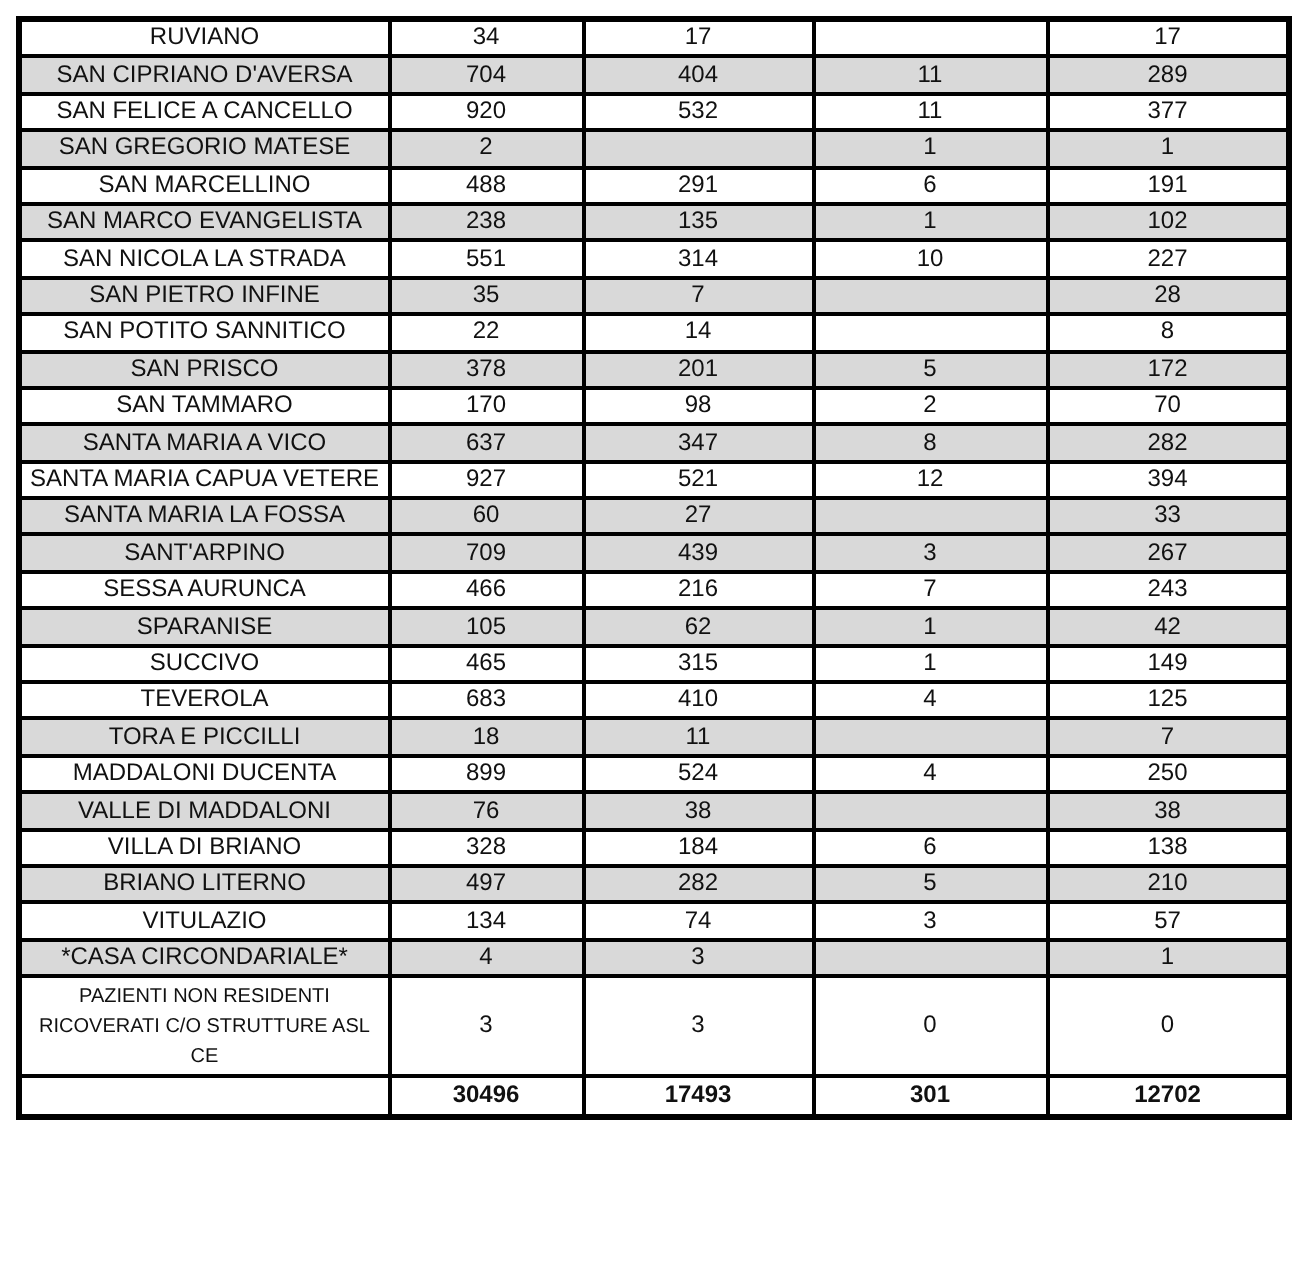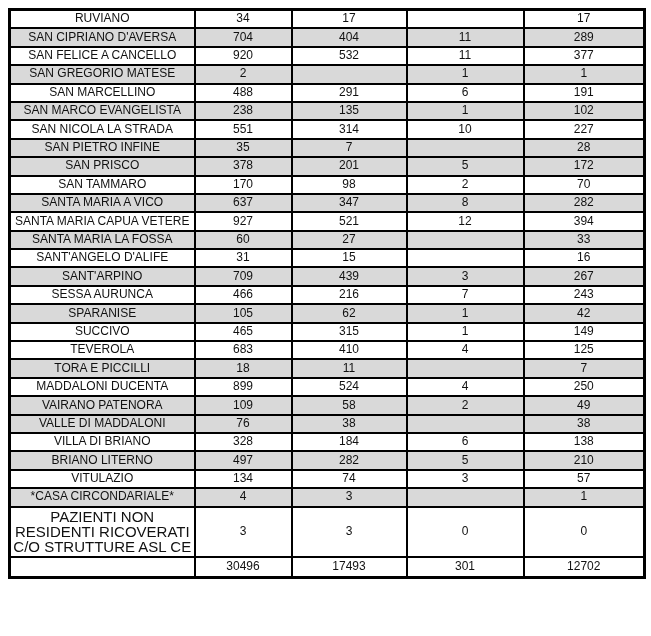--- a/index.html
+++ b/index.html
@@ -44,26 +44,26 @@
     background: #ffffff;
   }
   table.data-table tr.shaded td {
     background: #d9d9d9;
   }
   table.data-table tr.tall td {
     height: 48px;
   }
   table.data-table tr.tall td.name {
     white-space: normal;
-    font-size: 15px;
+    font-size: 10px;
     line-height: 15px;
     padding: 0 1px;
   }
   table.data-table tr.totals td {
-    font-weight: 400;
+    font-weight: 700;
     height: 18px;
   }
 </style>
 </head>
 <body>
 
 <div class="page">
   <div class="table-wrap">
     <table class="data-table">
       <colgroup>
@@ -123,20 +123,27 @@
             <td>10</td>
             <td>227</td>
           </tr>
           <tr class="shaded">
             <td class="name">SAN PIETRO INFINE</td>
             <td>35</td>
             <td>7</td>
             <td></td>
             <td>28</td>
           </tr>
+          <tr class="">
+            <td class="name">SAN POTITO SANNITICO</td>
+            <td>22</td>
+            <td>14</td>
+            <td></td>
+            <td>8</td>
+          </tr>
           <tr class="shaded">
             <td class="name">SAN PRISCO</td>
             <td>378</td>
             <td>201</td>
             <td>5</td>
             <td>172</td>
           </tr>
           <tr class="">
             <td class="name">SAN TAMMARO</td>
             <td>170</td>
@@ -158,27 +165,20 @@
             <td>12</td>
             <td>394</td>
           </tr>
           <tr class="shaded">
             <td class="name">SANTA MARIA LA FOSSA</td>
             <td>60</td>
             <td>27</td>
             <td></td>
             <td>33</td>
           </tr>
-          <tr class="">
-            <td class="name">SANT'ANGELO D'ALIFE</td>
-            <td>31</td>
-            <td>15</td>
-            <td></td>
-            <td>16</td>
-          </tr>
           <tr class="shaded">
             <td class="name">SANT'ARPINO</td>
             <td>709</td>
             <td>439</td>
             <td>3</td>
             <td>267</td>
           </tr>
           <tr class="">
             <td class="name">SESSA AURUNCA</td>
             <td>466</td>
@@ -213,27 +213,20 @@
             <td>11</td>
             <td></td>
             <td>7</td>
           </tr>
           <tr class="">
             <td class="name">MADDALONI DUCENTA</td>
             <td>899</td>
             <td>524</td>
             <td>4</td>
             <td>250</td>
-          </tr>
-          <tr class="shaded">
-            <td class="name">VAIRANO PATENORA</td>
-            <td>109</td>
-            <td>58</td>
-            <td>2</td>
-            <td>49</td>
           </tr>
           <tr class="shaded">
             <td class="name">VALLE DI MADDALONI</td>
             <td>76</td>
             <td>38</td>
             <td></td>
             <td>38</td>
           </tr>
           <tr class="">
             <td class="name">VILLA DI BRIANO</td>

